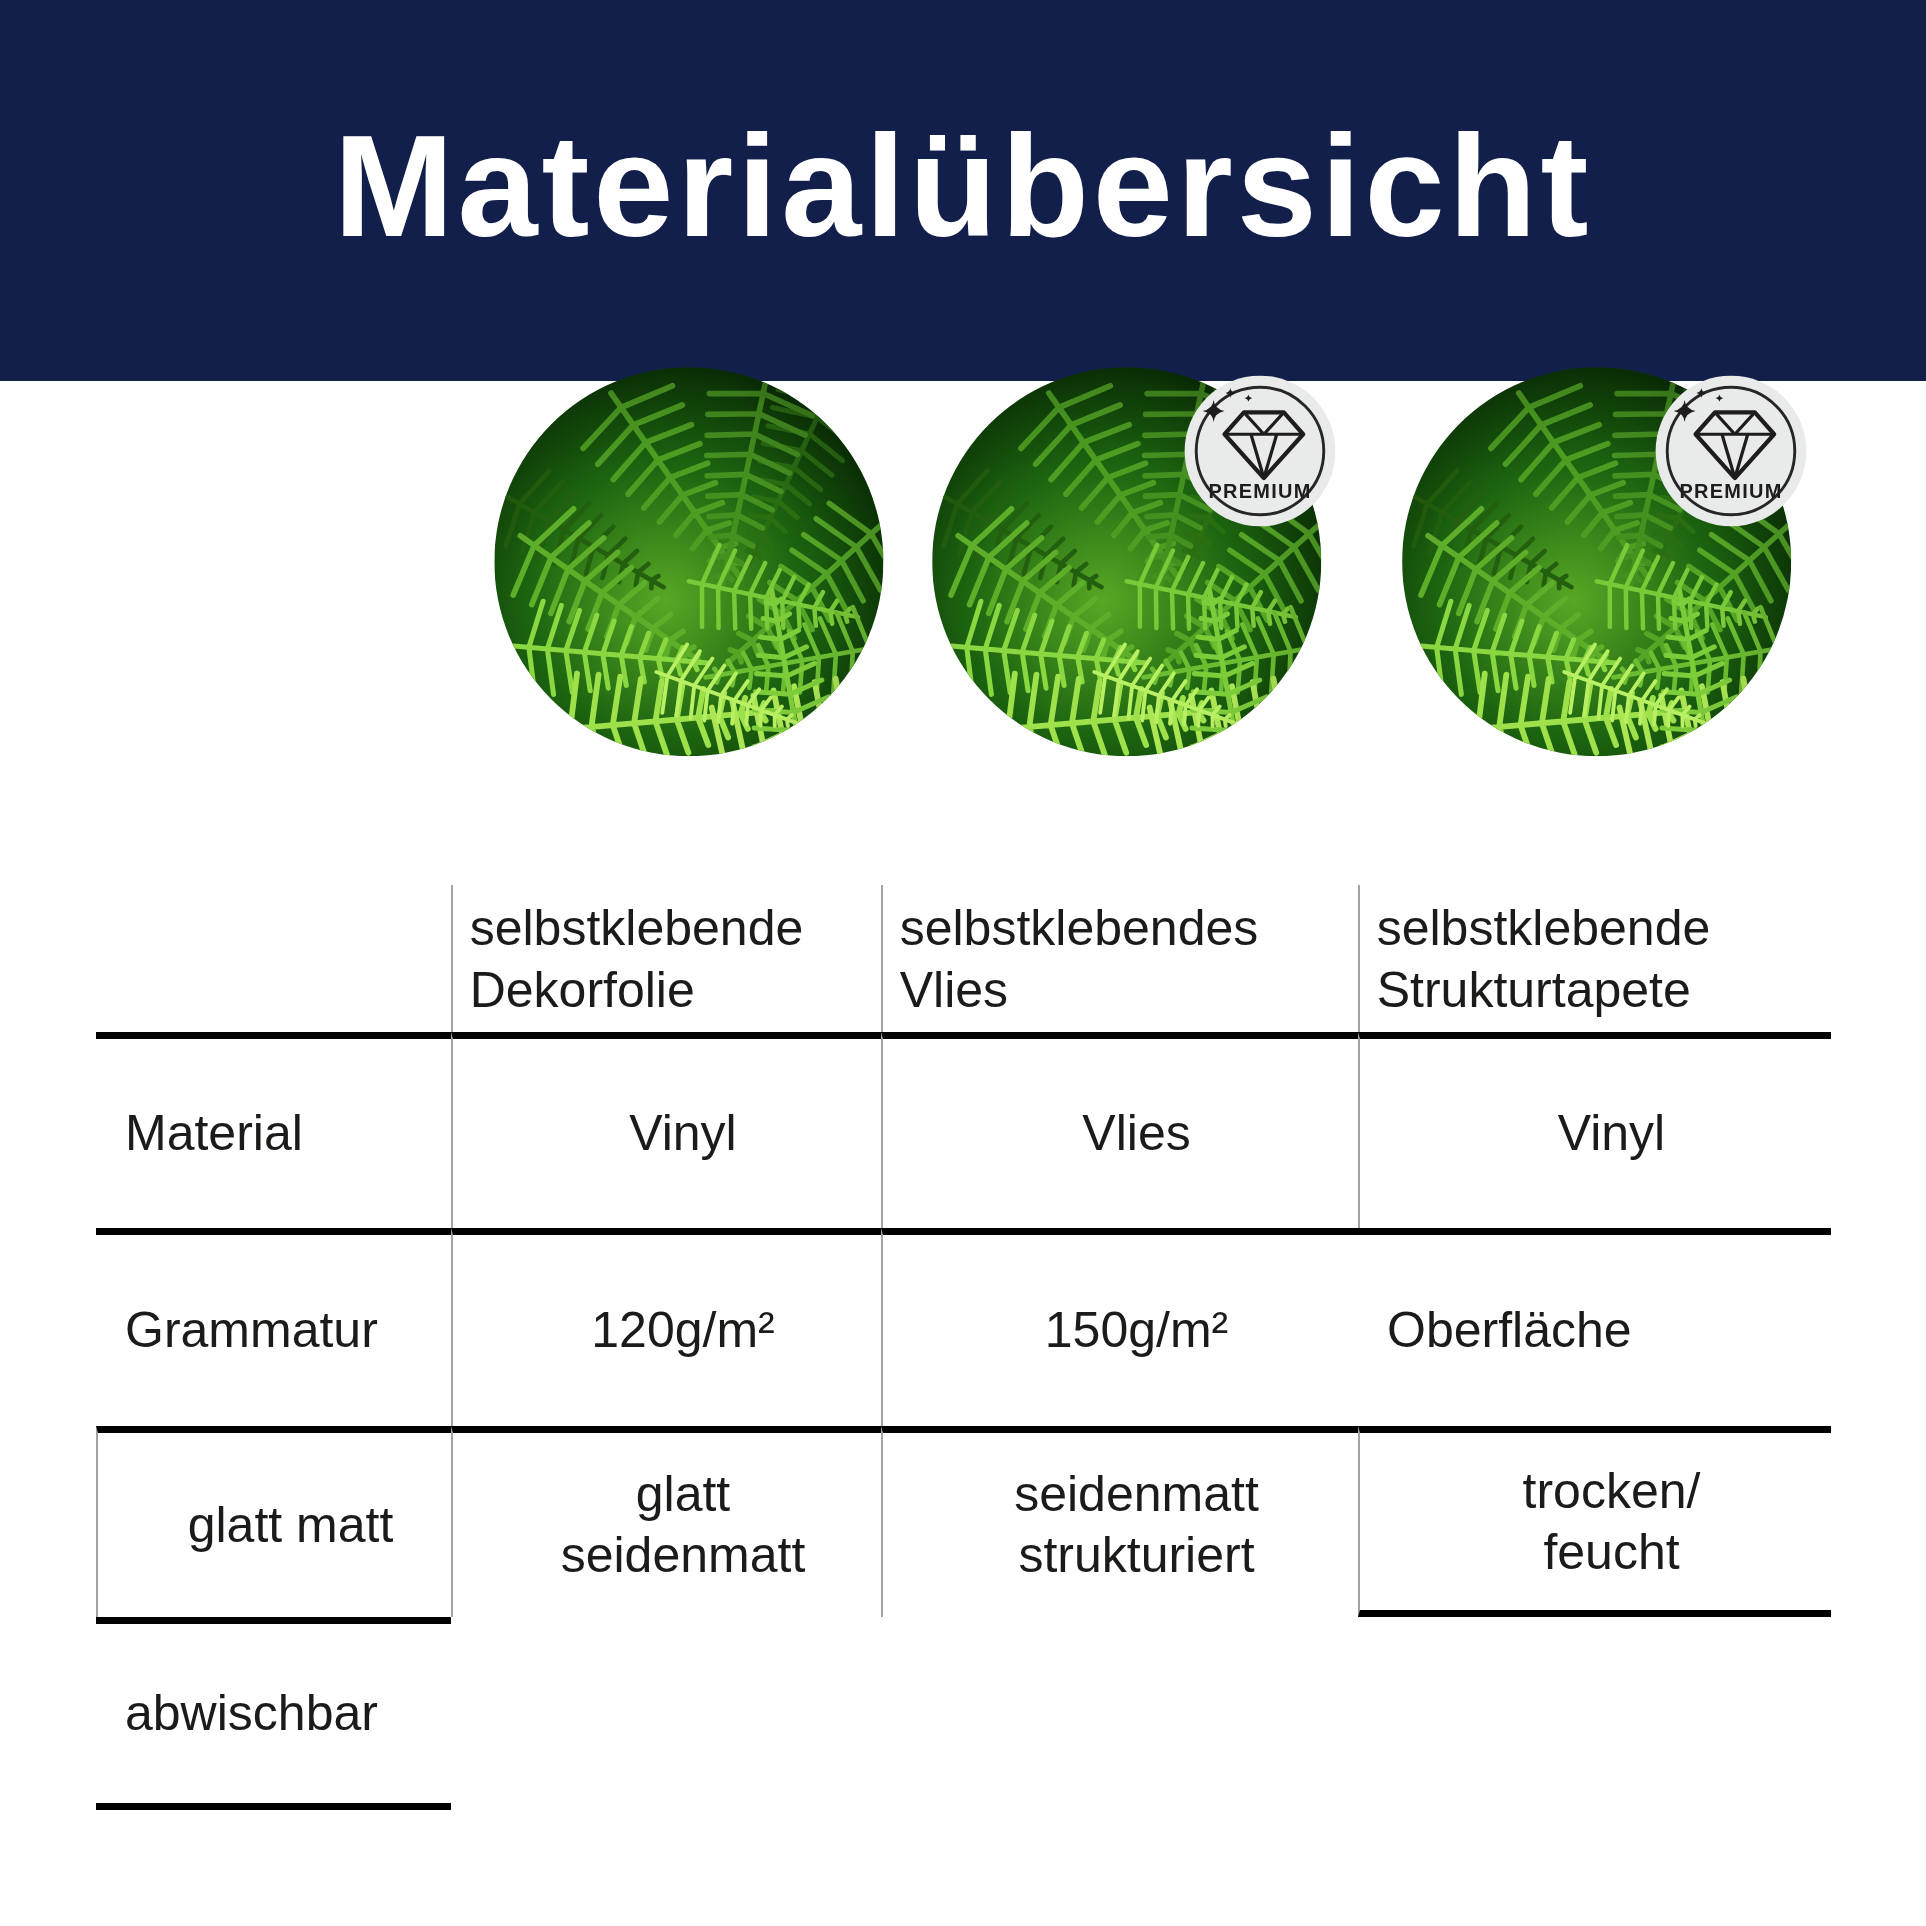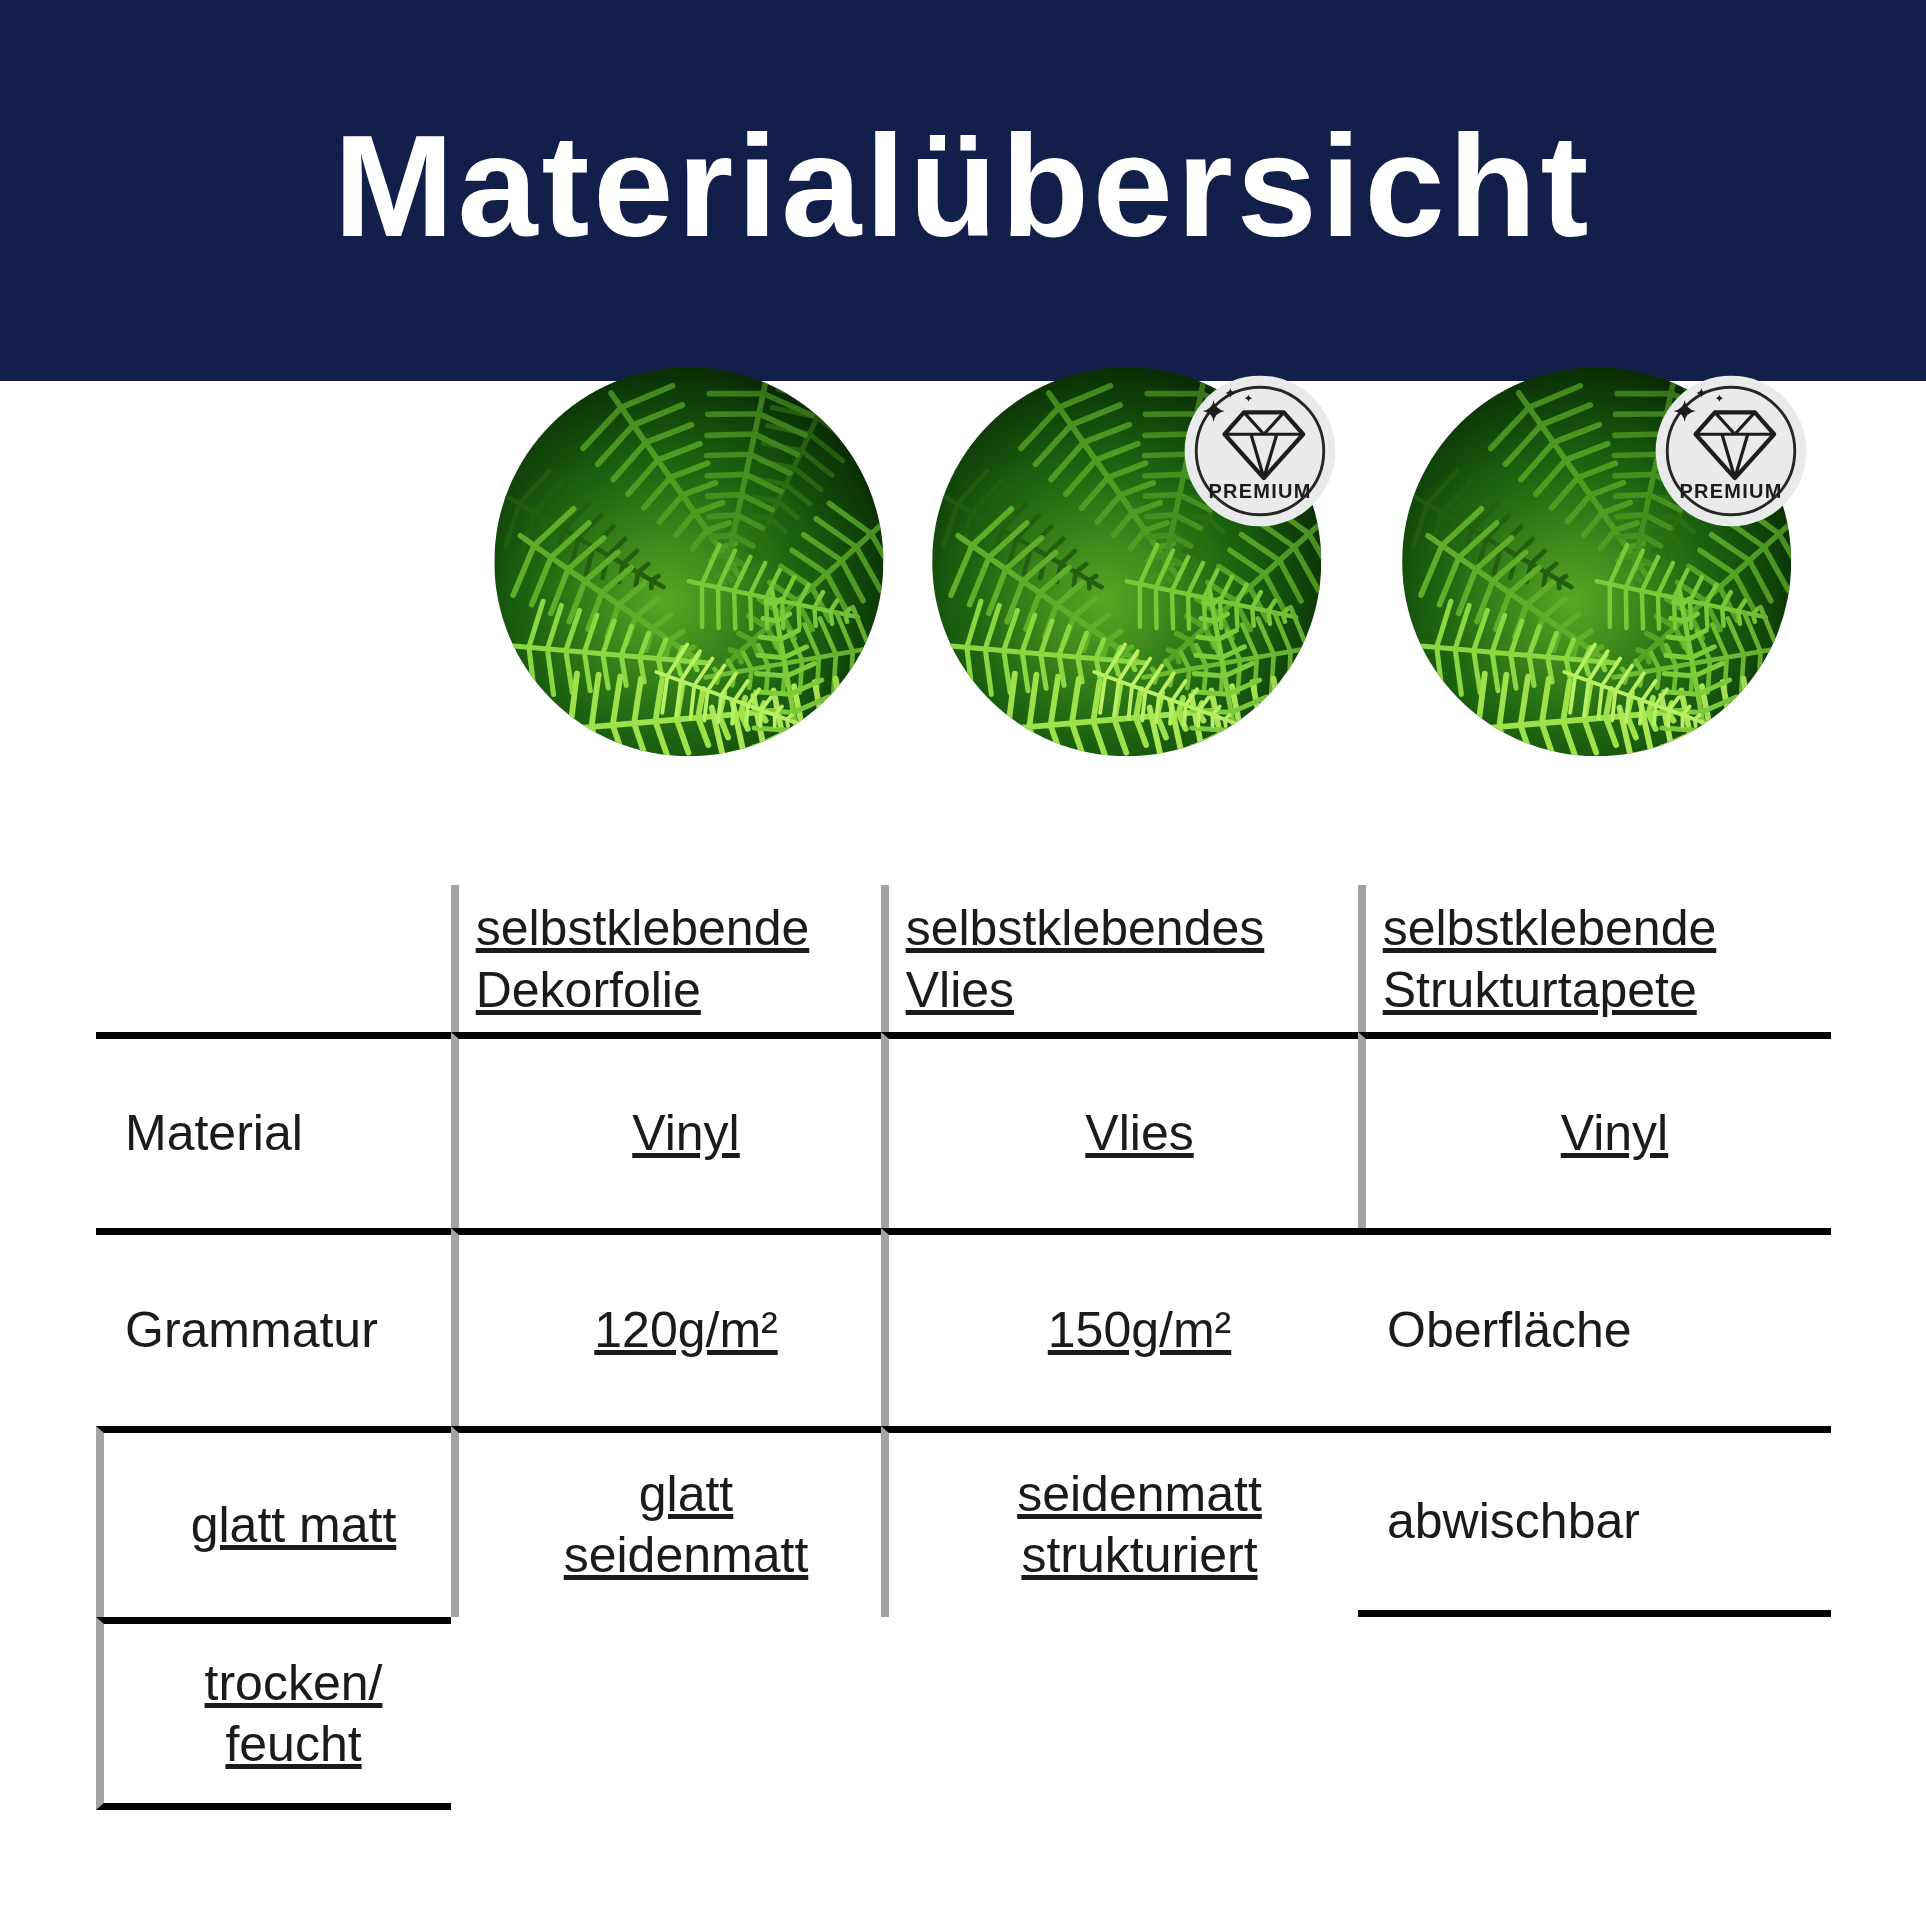--- a/index.html
+++ b/index.html
@@ -23,21 +23,21 @@
 
   
   .tbl{position:absolute;left:96px;top:885px;width:1735px;height:925px;
        display:grid;
        grid-template-columns:355px 430px 477px 473px;
        grid-template-rows:147px 196px 198px 191px 193px;
        color:#1b1b19;font-size:50px;}
   .cell{display:flex;flex-direction:column;align-items:center;justify-content:center;
         text-align:center;line-height:61px;box-sizing:border-box;}
   .bt{border-top:7px solid #000;padding-left:32px;}
-  .bl{border-left:8px solid #a3a3a3;text-decoration:underline;}
+  .bl{border-left:2px solid #a3a3a3;}
   .bb{border-bottom:7px solid #000;}
   .hdr{align-items:flex-start;text-align:left;justify-content:center;
        padding-left:16.7px;line-height:62px;}
   .rowlab{align-items:flex-start;text-align:left;justify-content:center;padding-left:29px;}
   .merged{grid-column:3/5;position:relative;}
   .merged .robust-wrap{position:absolute;left:101px;top:45px;width:225px;height:103px;}
   .merged .wipe-text{position:absolute;left:608px;top:50%;transform:translate(-50%,-50%);
        white-space:nowrap;font-size:51px;}
   svg.robust text{font-family:"Liberation Sans","DejaVu Sans",sans-serif;}
 </style>
@@ -166,21 +166,21 @@
     </div>
     <div class="cell bt bl">
       <span>glatt</span>
       <span>seidenmatt</span>
     </div>
     <div class="cell bt bl">
       <span>seidenmatt</span>
       <span>strukturiert</span>
     </div>
 
-    <div class="cell rowlab bt bb">abwischbar</div>
     <div class="cell bt bl bb">
       <span>trocken/</span>
       <span>feucht</span>
     </div>
+    <div class="cell rowlab bt bb">abwischbar</div>
   </div>
 
 </div>
 
 
 </body></html>

